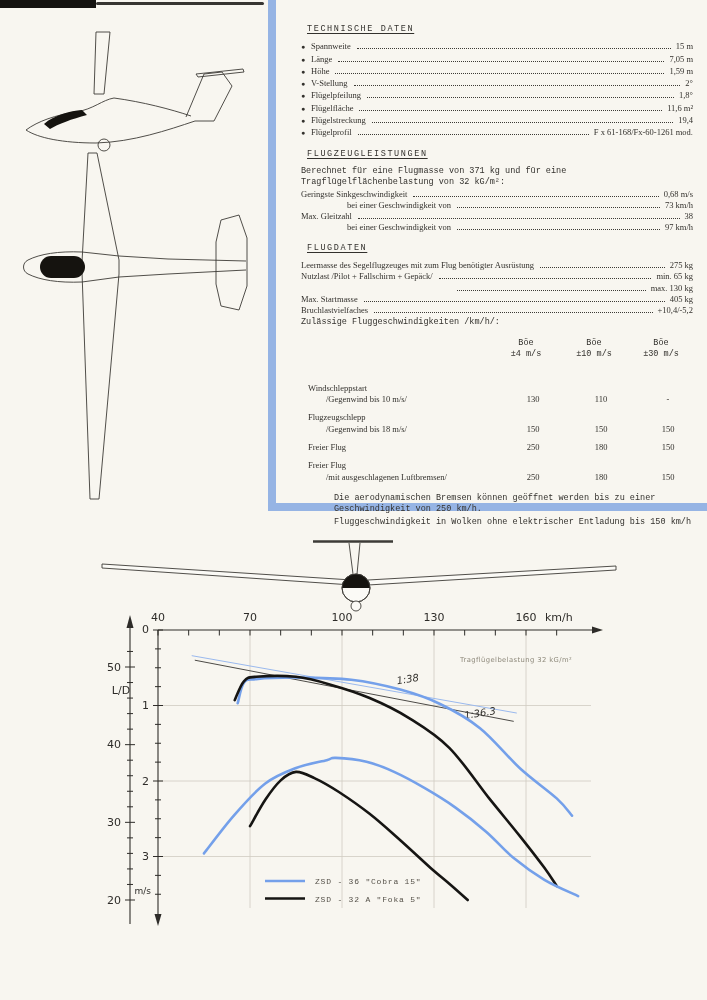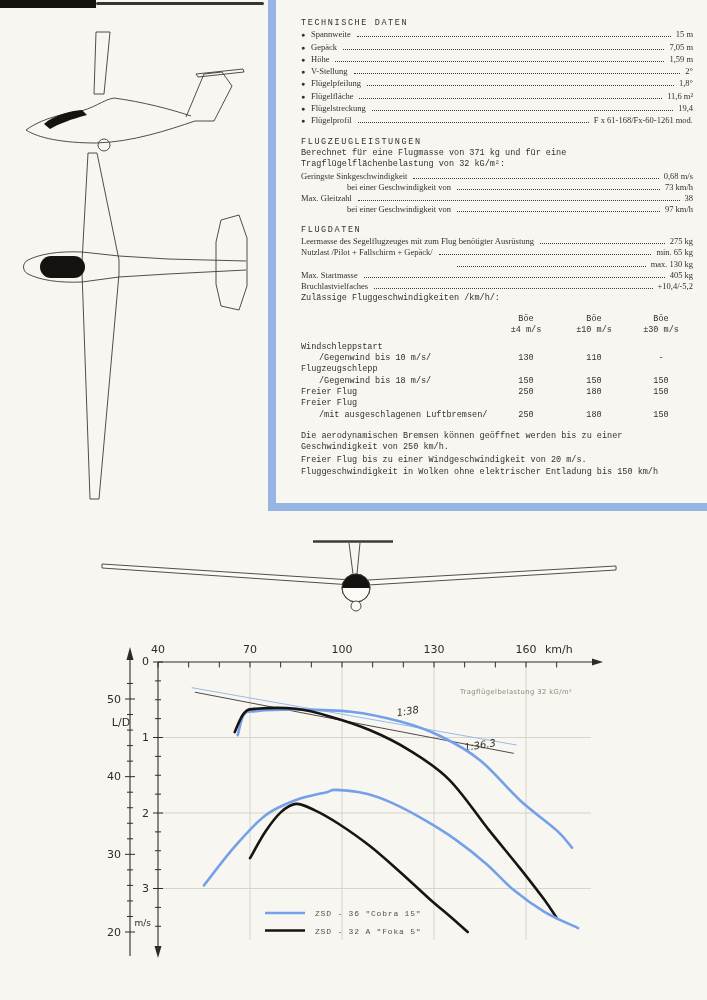--- a/index.html
+++ b/index.html
@@ -7,50 +7,50 @@
        font-family:"Liberation Mono","DejaVu Sans Mono",monospace;}
   .artifact{position:absolute;background:#151310;}
   #artifact-top-1{left:0;top:0;width:96px;height:8px;}
   #artifact-top-2{left:96px;top:2px;width:168px;height:3px;border-radius:2px;opacity:.85;}
   
   #data-frame{position:absolute;left:268px;top:-12px;width:447px;height:523px;
       border-left:8px solid #96b4e4;border-bottom:8px solid #96b4e4;box-sizing:border-box;}
   
   .doc{position:absolute;left:301px;top:18px;width:392px;
        font-size:8.5px;line-height:11.3px;color:#33312d;}
-  .sec-title{letter-spacing:1.6px;text-underline-offset:2px;margin:0;}
+  .sec-title{letter-spacing:1.6px;text-decoration:underline;text-underline-offset:2px;margin:6px;}
   .sec{margin-top:9px;}
   .trow{display:flex;align-items:baseline;font-family:Liberation Serif, serif;}
   .trow .bullet{width:10px;flex:none;}
   .trow .bullet::before{content:"●";font-size:7px;}
   .lbl{white-space:nowrap;flex:none;}
   .dots{flex:1;border-bottom:1.6px dotted #3c3a35;margin:0 5px 2px 6px;min-width:8px;}
   .val{white-space:nowrap;flex:none;text-align:center;}
   .indent{padding-left:46px;}
   .shift{padding-left:150px;}
   .wrap2{margin:0;}
   
   .sptable{margin-top:10px;}
   .spline{display:grid;grid-template-columns:192px 66px 70px 64px;}
   .sp-l{grid-column:1;}
   .sp-sub{padding-left:18px;}
   .sp-v{text-align:center;}
-  .sp-head .sp-v{display:flex;flex-direction:column;align-items:center;line-height:11px;margin-bottom:6px;}
-  .sprow{margin:0;}
-  .notes{margin-top:10px;}
+  .sp-head .sp-v{display:flex;flex-direction:column;align-items:center;line-height:11px;margin-bottom:16px;}
+  .sprow{margin:7px;font-family:Liberation Serif, serif;}
+  .notes{margin-top:10px;margin-left:33px;}
   .notes p{margin:0;}
   .notes .gap{margin-top:1px;}
   
   .drawing{position:absolute;}
   #side-view{left:18px;top:26px;}
   #top-view{left:18px;top:150px;}
   #front-view{left:86px;top:532px;}
   .drawing path,.drawing line,.drawing circle,.drawing polygon{vector-effect:non-scaling-stroke;}
   
-  #chart-wrap{position:absolute;left:105px;top:634px;width:600px;height:352px;}
+  #chart-wrap{position:absolute;left:105px;top:602px;width:600px;height:352px;}
   .axnum{font-family:"DejaVu Sans",sans-serif;font-size:11px;fill:#2e2c29;}
   .axsmall{font-size:9px;}
   .annot{font-family:"DejaVu Sans",sans-serif;font-size:6.8px;fill:#8d887a;letter-spacing:.4px;}
   .tangent-label{font-family:"DejaVu Sans",sans-serif;font-style:italic;font-size:10px;fill:#34322e;}
   .legend-text{font-family:"Liberation Mono","DejaVu Sans Mono",monospace;font-size:8px;fill:#56524a;letter-spacing:.8px;}
 </style>
 </head>
 <body>
 
 <div class="artifact" id="artifact-top-1"></div>
@@ -91,21 +91,21 @@
   <p class="sec-title">TECHNISCHE DATEN</p>
   <div>
     <div class="trow">
         <span class="bullet"></span>
         <span class="lbl">Spannweite</span>
         <span class="dots"></span>
         <span class="val">15 m</span>
       </div>
     <div class="trow">
         <span class="bullet"></span>
-        <span class="lbl">Gepäck</span>
+        <span class="lbl">Länge</span>
         <span class="dots"></span>
         <span class="val">7,05 m</span>
       </div>
     <div class="trow">
         <span class="bullet"></span>
         <span class="lbl">Höhe</span>
         <span class="dots"></span>
         <span class="val">1,59 m</span>
       </div>
     <div class="trow">
@@ -249,21 +249,20 @@
           <span class="sp-l sp-sub">/mit ausgeschlagenen Luftbremsen/</span>
           <span class="sp-v">250</span>
           <span class="sp-v">180</span>
           <span class="sp-v">150</span>
         </div>
     </div>
   </div>
 
   <div class="notes">
     <p>Die aerodynamischen Bremsen können geöffnet werden bis zu einer Geschwindigkeit von 250 km/h.</p>
-    <p class="gap">Freier Flug bis zu einer Windgeschwindigkeit von 20 m/s.</p>
     <p class="gap">Fluggeschwindigkeit in Wolken ohne elektrischer Entladung bis 150 km/h</p>
   </div>
 </div>
 
 <div id="chart-wrap">
   <svg width="600" height="352" viewBox="0 0 600 352">
       <line x1="145.001" y1="28" x2="145.001" y2="306" stroke="#cfccc2" stroke-width="0.8"></line>
       <line x1="237.002" y1="28" x2="237.002" y2="306" stroke="#cfccc2" stroke-width="0.8"></line>
       <line x1="329.003" y1="28" x2="329.003" y2="306" stroke="#cfccc2" stroke-width="0.8"></line>
       <line x1="421.004" y1="28" x2="421.004" y2="306" stroke="#cfccc2" stroke-width="0.8"></line>

